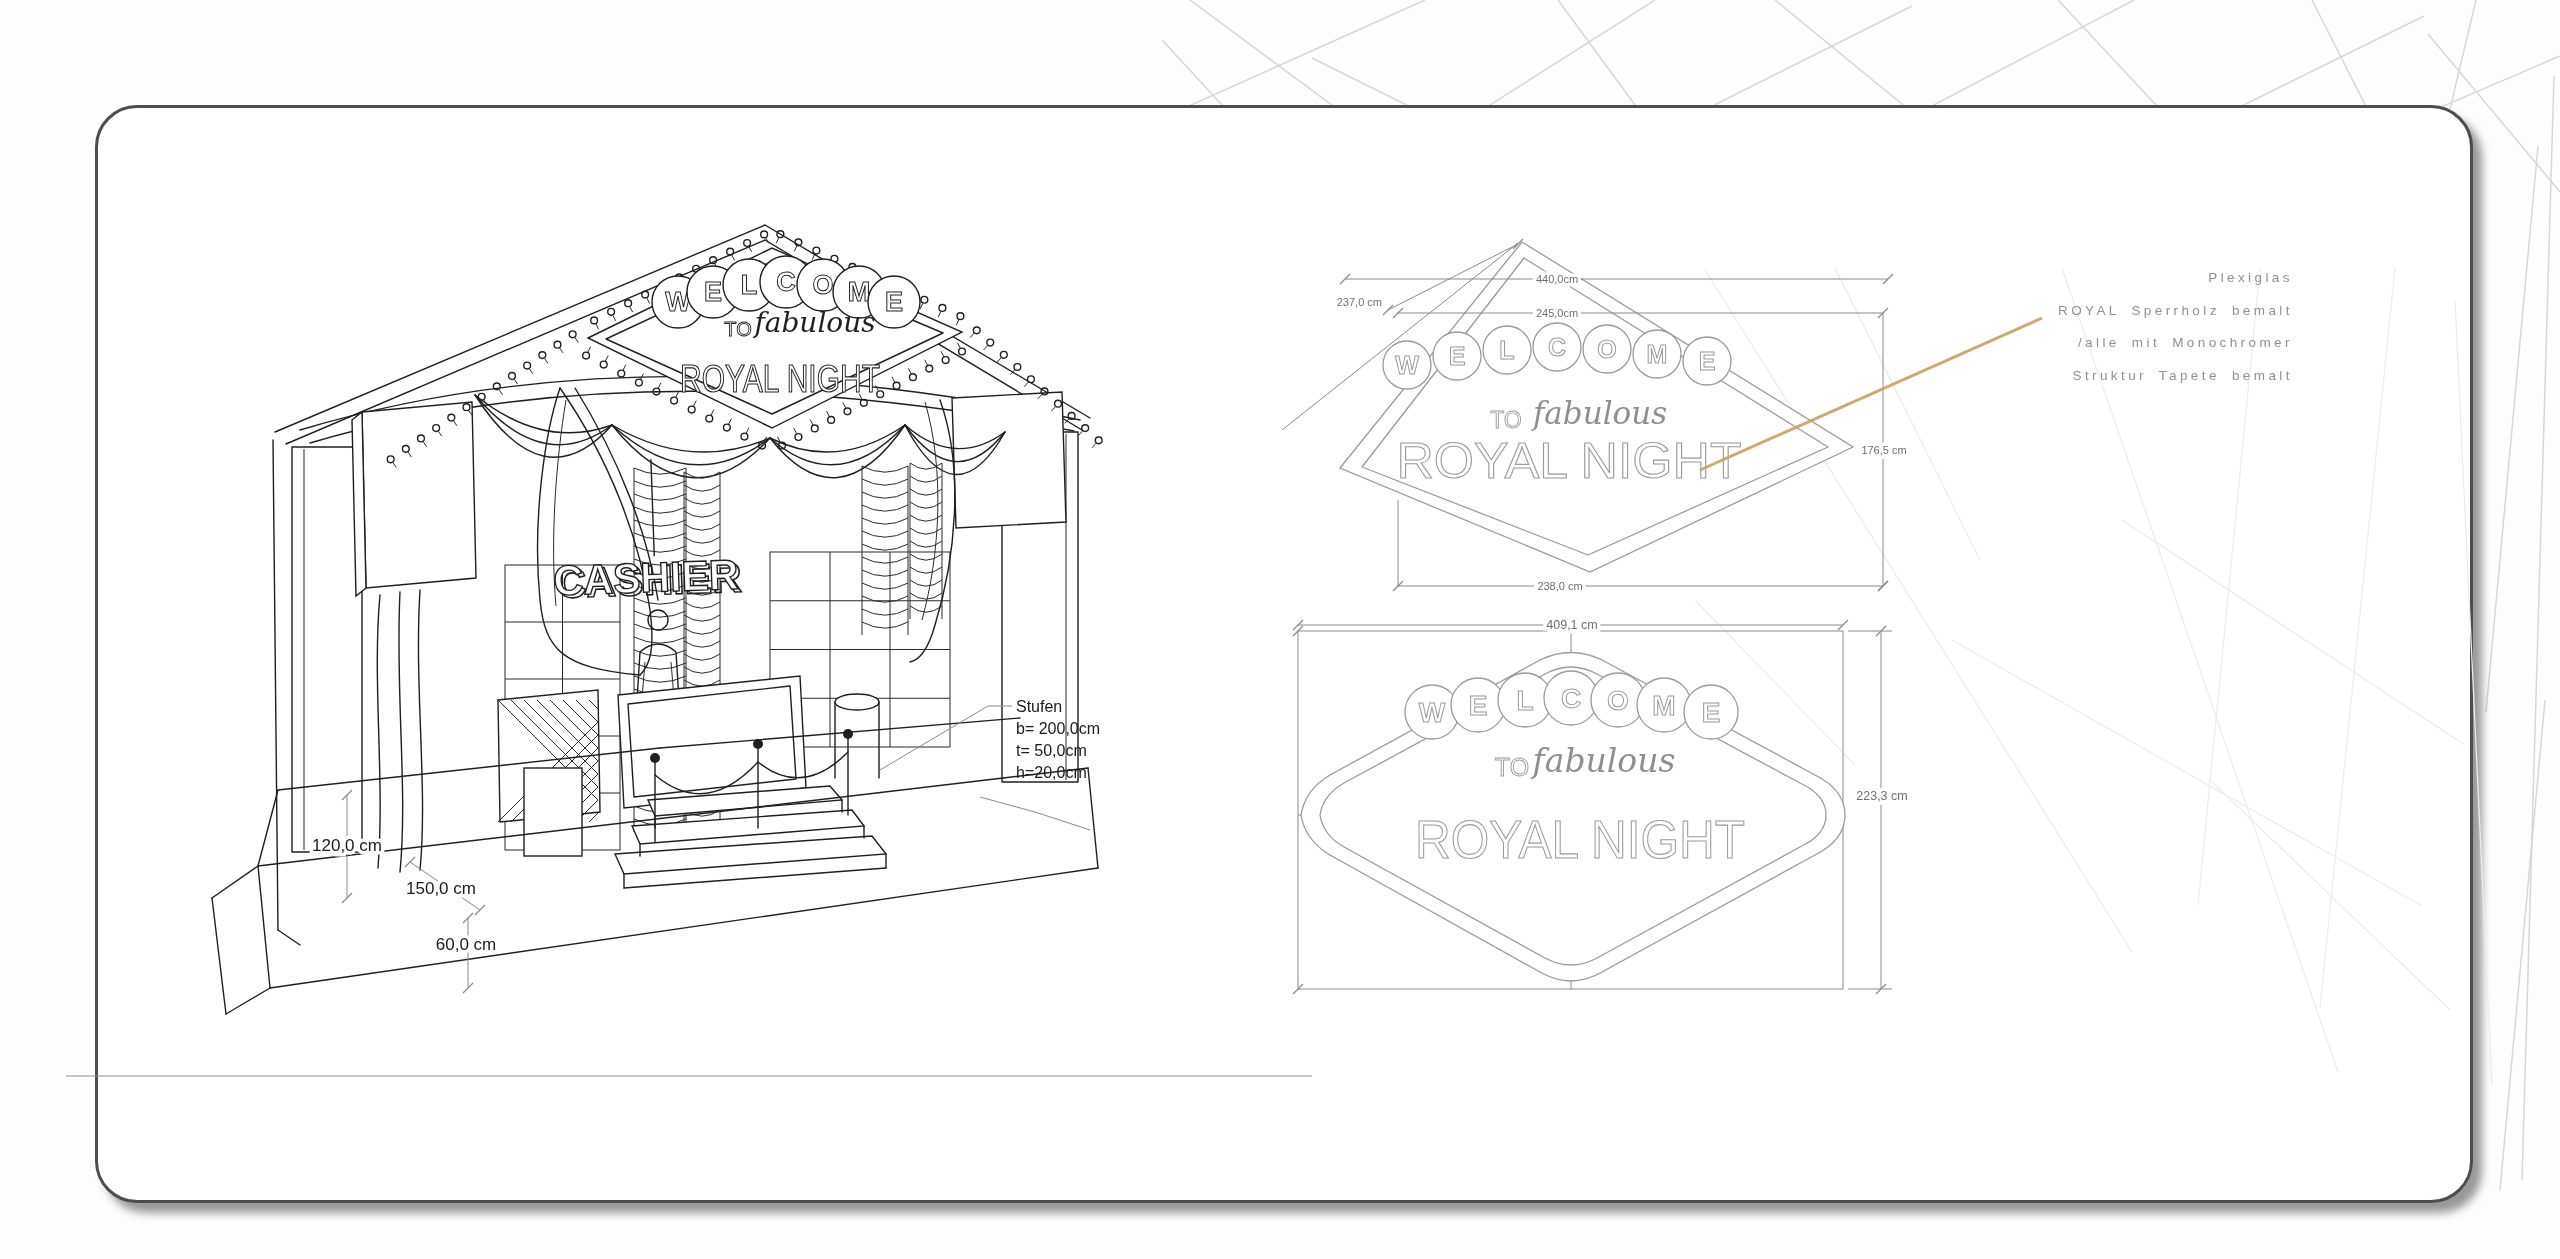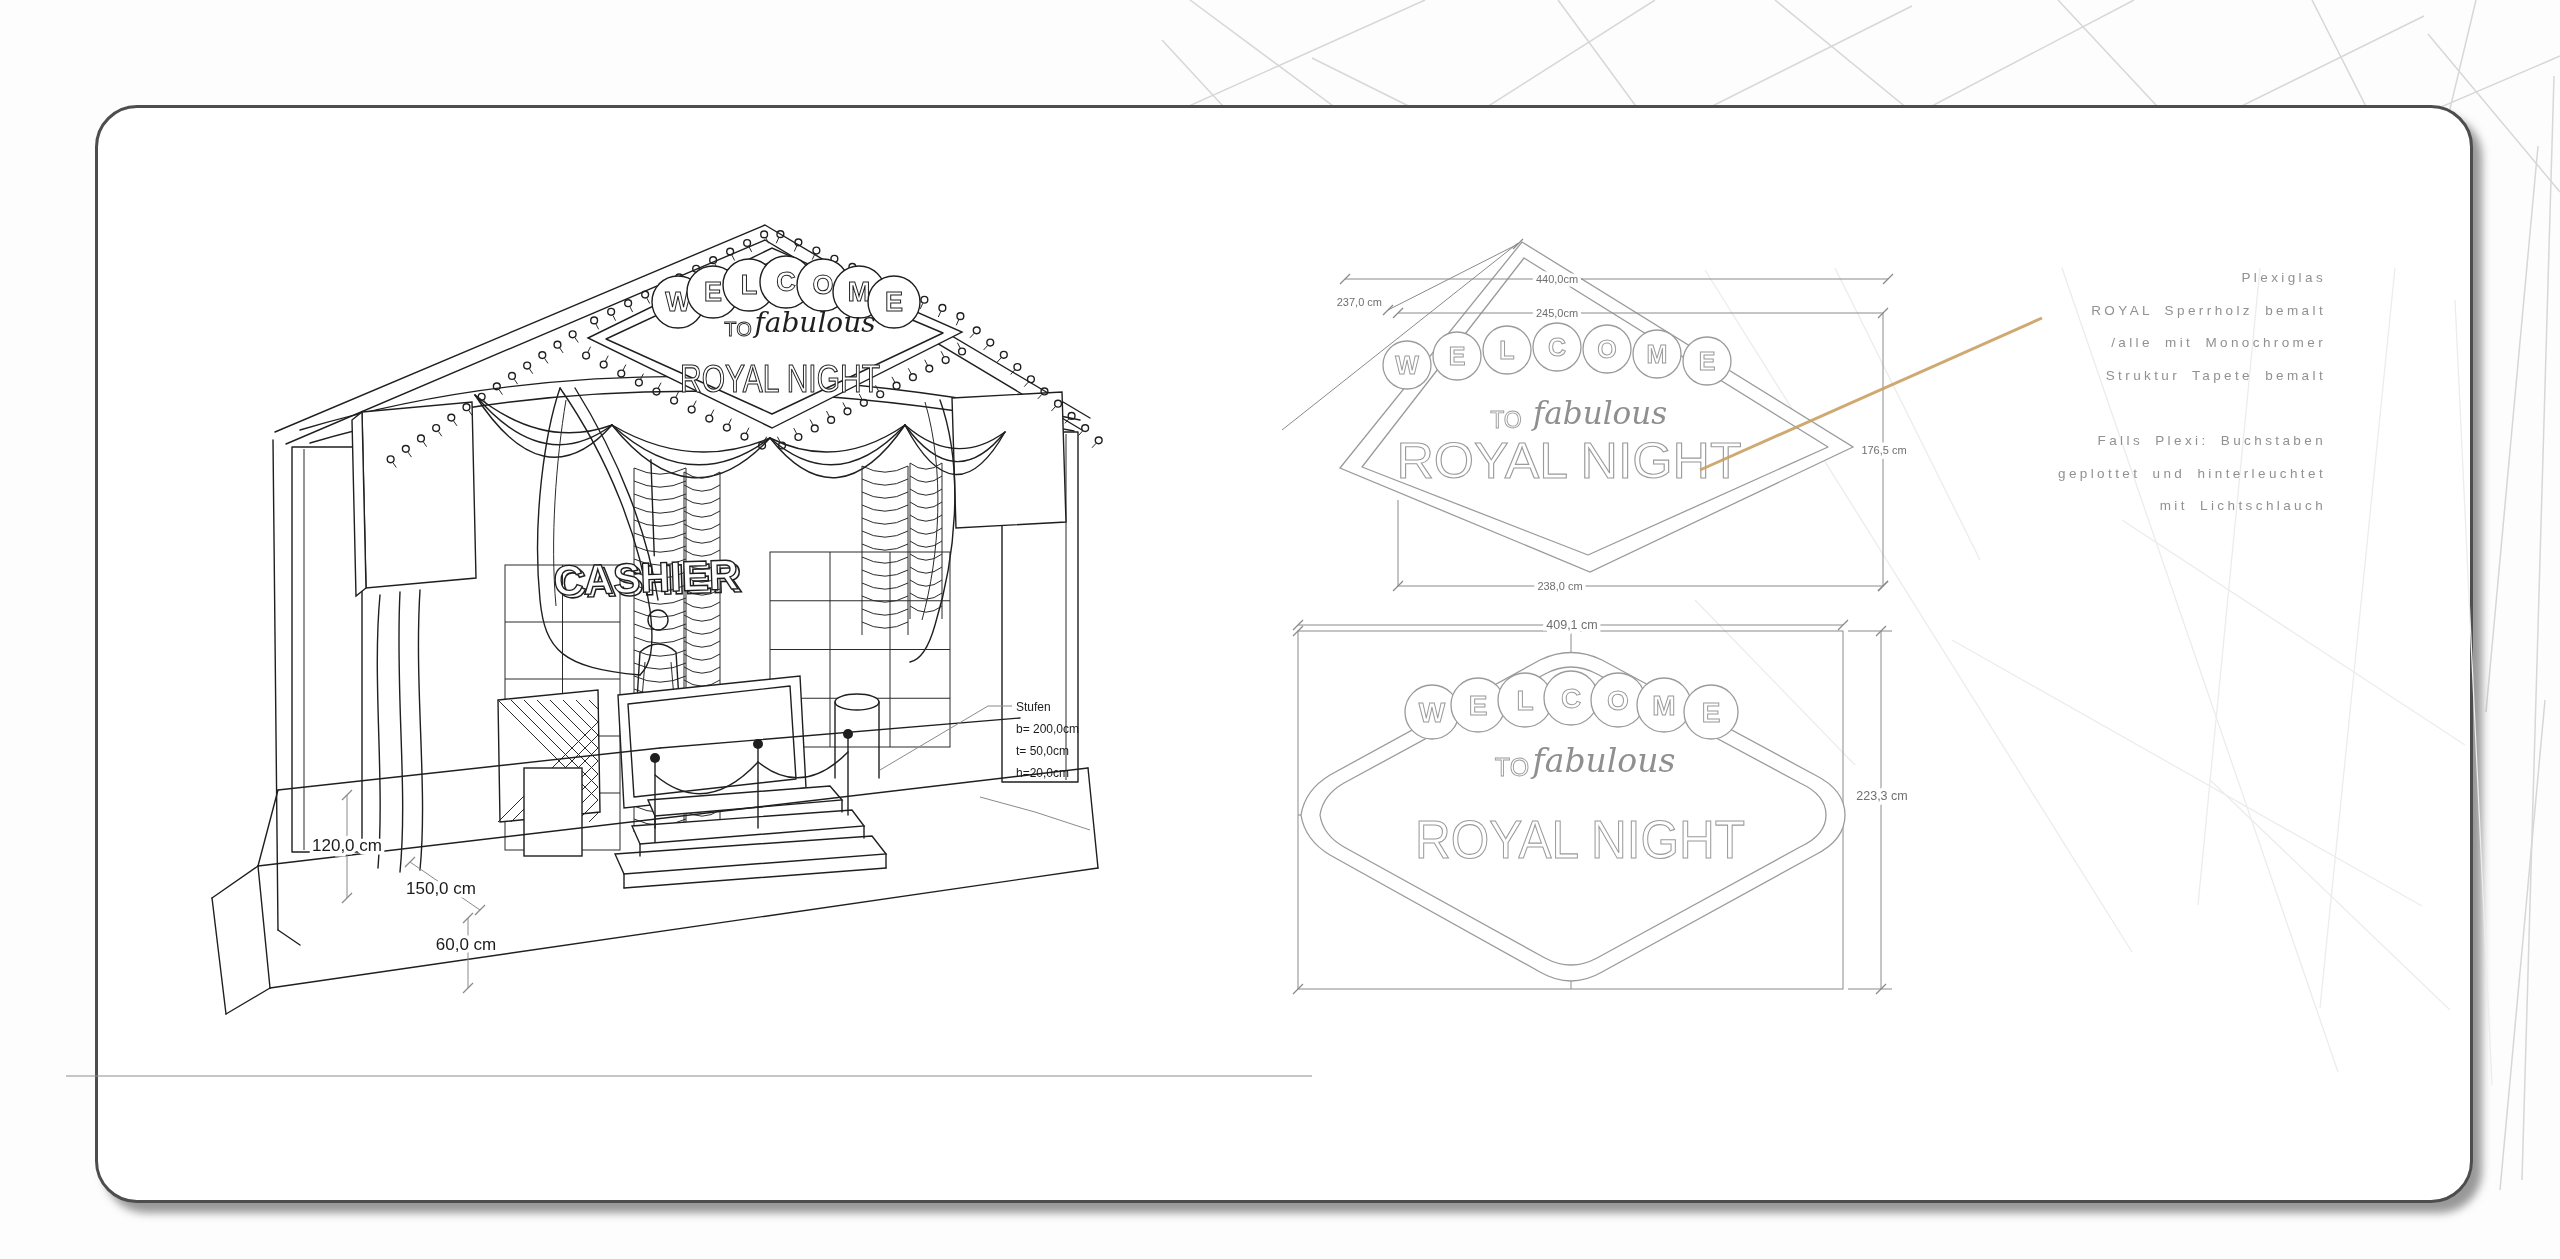--- a/index.html
+++ b/index.html
@@ -19,21 +19,21 @@
   .dimline{stroke:#8a8a8a;fill:none;stroke-width:1;}
   .dimtext{font-size:11px;fill:#6f6f6f;paint-order:stroke;stroke:#ffffff;stroke-width:7px;}
   .dimtext2{font-size:12.5px;fill:#6f6f6f;paint-order:stroke;stroke:#ffffff;stroke-width:7px;}
   .biglbl{font-size:17px;fill:#1b1b1b;paint-order:stroke;stroke:#ffffff;stroke-width:7px;}
   .circtxt{font-weight:bold;fill:#ffffff;stroke:#1f1f1f;stroke-width:1;}
   .circtxtg{font-weight:bold;fill:#ffffff;stroke:#9b9b9b;stroke-width:1;}
   .scripttxt{font-family:"DejaVu Serif",serif;font-style:italic;}
   .notes{position:absolute;left:2058px;top:262px;z-index:4;color:#8f9193;font-size:13.5px;
          letter-spacing:3.4px;word-spacing:5px;line-height:32.5px;}
   .notes .para{margin-bottom:33px;text-align:right;}
-  .stufen{position:absolute;left:1016px;top:696px;z-index:4;color:#1b1b1b;font-size:12px;line-height:22px;}
+  .stufen{position:absolute;left:1016px;top:696px;z-index:4;color:#1b1b1b;font-size:16px;line-height:22px;}
   .wire{stroke:#d7d7d7;stroke-width:1.5;}
   .wirein{stroke:#ececec;stroke-width:1.3;}
 </style>
 </head>
 <body>
 
 <svg id="bg-wire" width="2560" height="1259">
   <g id="wire-out">
       <line x1="1140" y1="128" x2="1425" y2="0" class="wire"></line>
       <line x1="1190" y1="0" x2="1452" y2="194" class="wire"></line>
@@ -641,25 +641,20 @@
   <line x1="66" y1="1076" x2="1312" y2="1076" stroke="#8f8f8f" stroke-width="1.2"></line>
 </svg>
 
 <div class="notes">
   <div class="para">
     <div>Plexiglas</div>
     <div>ROYAL Sperrholz bemalt</div>
     <div>/alle mit Monochromer</div>
     <div>Struktur Tapete bemalt</div>
   </div>
-  <div class="para">
-    <div>Falls Plexi: Buchstaben</div>
-    <div>geplottet und hinterleuchtet</div>
-    <div>mit Lichtschlauch</div>
-  </div>
 </div>
 
 <div class="stufen">
   <div>Stufen</div>
   <div>b= 200,0cm</div>
   <div>t= 50,0cm</div>
   <div>h=20,0cm</div>
 </div>
 
 </body></html>

